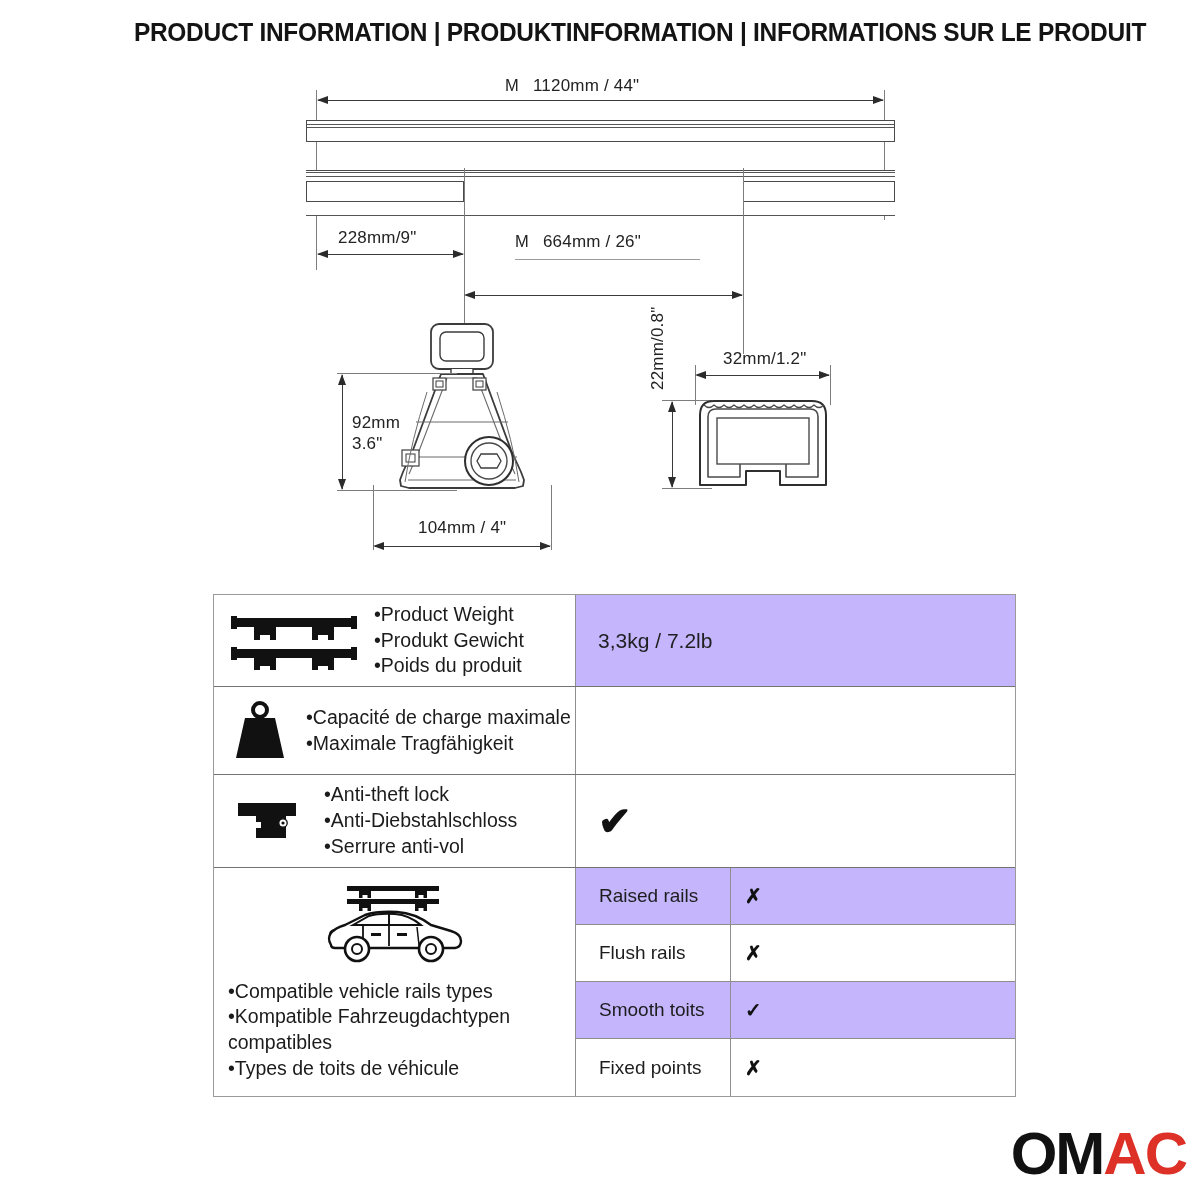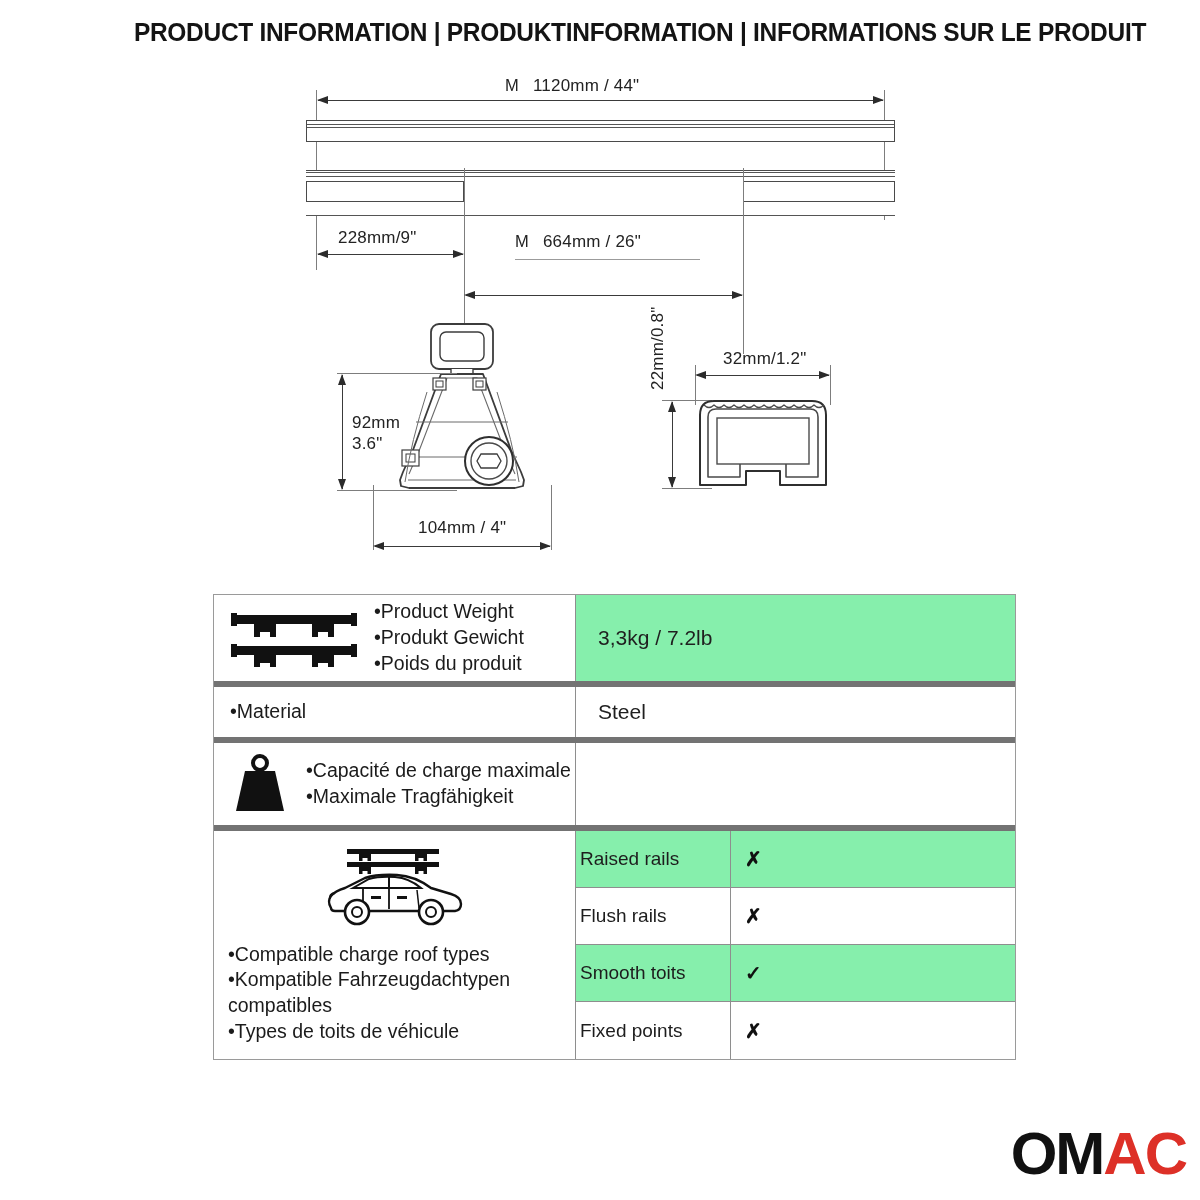--- a/index.html
+++ b/index.html
@@ -64,52 +64,52 @@
   .bar-line{position:absolute;background:#555;height:1px;}
 
   
   .spec-table{
     position:absolute;left:213px;top:594px;
     width:803px;
     border:1px solid #9a9a9a;
     box-sizing:border-box;
     background:#fff;
   }
-  .srow{display:flex;border-bottom:6px solid #737373;box-sizing:border-box;}
+  .srow{display:flex;border-bottom:1px solid #737373;box-sizing:border-box;}
   .srow:last-child{border-bottom:none;}
   .scell-left{
     width:362px;box-sizing:border-box;
     border-right:1px solid #8e8e8e;
     display:flex;align-items:center;
     background:#fff;
     padding:0;
     position:relative;
   }
   .scell-right{
     flex:1;box-sizing:border-box;
     display:flex;align-items:center;
     padding-left:22px;
     font-size:21px;color:#1f1f1f;
   }
-  .shade{background:#86efac;}
+  .shade{background:#c4b5fd;}
   .plain{background:#ffffff;}
 
   .lbl-list{font-size:19.5px;line-height:1.32;color:#1b1b1b;white-space:nowrap;}
   .lbl-list div{white-space:nowrap;}
 
   .icon-box{display:flex;align-items:center;justify-content:center;}
 
   
   .subtable{flex:1;display:flex;flex-direction:column;}
   .subrow{display:flex;border-bottom:1px solid #8e8e8e;height:57px;box-sizing:border-box;}
   .subrow:last-child{border-bottom:none;}
   .subname{
     width:155px;box-sizing:border-box;
     border-right:1px solid #8e8e8e;
-    display:flex;align-items:center;padding-left:4px;
+    display:flex;align-items:center;padding-left:23px;
     font-size:19px;color:#1d1d1d;
   }
   .subval{
     flex:1;display:flex;align-items:center;padding-left:14px;
     font-size:20px;color:#111;font-weight:bold;
   }
 
   .check-big{font-size:40px;line-height:1;color:#111;font-weight:bold;}
 
   
@@ -270,44 +270,56 @@
         </div>
         <div class="lbl-list">
           <div>•Product Weight</div>
           <div>•Produkt Gewicht</div>
           <div>•Poids du produit</div>
         </div>
       </div>
       <div class="scell-right shade">3,3kg / 7.2lb</div>
     </div>
 
-    <div class="srow" style="height:56px;">
-      <div class="scell-left">
-        <div class="lbl-list" style="padding-left:16px;">
-          <div>•Material</div>
-        </div>
-      </div>
-      <div class="scell-right plain">Steel</div>
-    </div>
 
     <div class="srow" style="height:88px;">
       <div class="scell-left">
         <div class="icon-box" style="width:92px;">
           <svg width="54" height="62" viewBox="0 0 54 62">
             <circle cx="27" cy="10" r="7" fill="none" stroke="#111" stroke-width="4"></circle>
             <path d="M12 18 h30 l9 40 h-48 z" fill="#111"></path>
           </svg>
         </div>
         <div class="lbl-list">
           <div>•Capacité de charge maximale</div>
           <div>•Maximale Tragfähigkeit</div>
         </div>
       </div>
     </div>
 
+    <div class="srow" style="height:93px;">
+      <div class="scell-left">
+        <div class="icon-box" style="width:110px;">
+          <svg width="66" height="44" viewBox="0 0 66 44">
+            <rect x="2" y="4" width="58" height="13" fill="#111"></rect>
+            <path d="M20 17 h30 v22 h-30 v-10 h5 v-6 h-5 z" fill="#111"></path>
+            <circle cx="47" cy="24" r="4.2" fill="#fff" stroke="#111" stroke-width="1.3"></circle>
+            <circle cx="47" cy="24" r="1.6" fill="#111"></circle>
+          </svg>
+        </div>
+        <div class="lbl-list">
+          <div>•Anti-theft lock</div>
+          <div>•Anti-Diebstahlschloss</div>
+          <div>•Serrure anti-vol</div>
+        </div>
+      </div>
+      <div class="scell-right plain">
+        <span class="check-big">✔</span>
+      </div>
+    </div>
 
     <div class="srow" style="height:228px;">
       <div class="scell-left" style="flex-direction:column;justify-content:center;align-items:flex-start;padding:10px 0 10px 0;">
         <div class="icon-box" style="width:100%;margin-bottom:10px;">
           <svg width="152" height="86" viewBox="0 0 152 86">
 
             <rect x="28" y="3" width="92" height="5" fill="#111"></rect>
             <path d="M40 8 h12 v7 h-3.5 v-3 h-5 v3 h-3.5 z" fill="#111"></path>
             <path d="M96 8 h12 v7 h-3.5 v-3 h-5 v3 h-3.5 z" fill="#111"></path>
             <rect x="28" y="16" width="92" height="5" fill="#111"></rect>
@@ -328,21 +340,21 @@
 
             <circle cx="38" cy="66" r="12" fill="#fff" stroke="#111" stroke-width="2.6"></circle>
             <circle cx="38" cy="66" r="5" fill="#fff" stroke="#111" stroke-width="2"></circle>
             <circle cx="112" cy="66" r="12" fill="#fff" stroke="#111" stroke-width="2.6"></circle>
             <circle cx="112" cy="66" r="5" fill="#fff" stroke="#111" stroke-width="2"></circle>
 
             <path d="M16 47 q-6 1 -5 6" fill="none" stroke="#111" stroke-width="2"></path>
           </svg>
         </div>
         <div class="lbl-list" style="padding-left:14px;">
-          <div>•Compatible charge roof types</div>
+          <div>•Compatible vehicle rails types</div>
           <div>•Kompatible Fahrzeugdachtypen</div>
           <div>compatibles</div>
           <div>•Types de toits de véhicule</div>
         </div>
       </div>
 
       <div class="subtable">
         <div class="subrow shade">
           <div class="subname">Raised rails</div>
           <div class="subval">✗</div>

